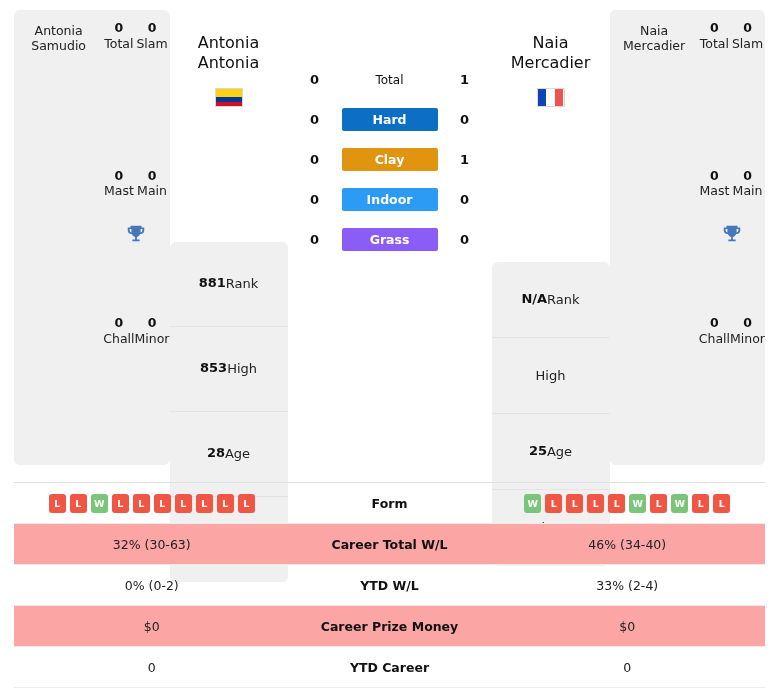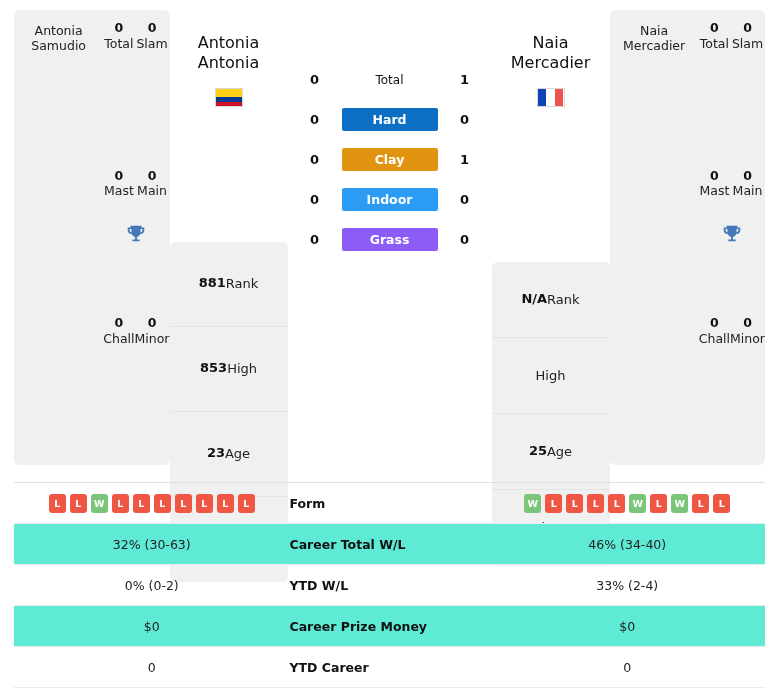--- a/index.html
+++ b/index.html
@@ -189,32 +189,32 @@
     top: 482px;
     width: 751px;
     border-top: 1px solid #e0e0e0;
   }
   .st-row {
     display: flex;
     align-items: center;
     height: 41px;
     border-bottom: 1px solid #ececec;
   }
-  .st-row.shaded { background: #5eead4; }
+  .st-row.shaded { background: #fca5a5; }
   .st-left, .st-right {
     flex: 1;
     display: flex;
     align-items: center;
     justify-content: center;
     font-size: 12.5px;
     color: #222;
   }
   .st-mid {
     width: 200px;
-    text-align: left;
+    text-align: center;
     font-size: 12.5px;
     font-weight: bold;
     color: #111;
   }
   .form-strip { display: flex; gap: 4px; }
   .badge {
     width: 17px;
     height: 19px;
     border-radius: 3px;
     display: flex;
@@ -288,21 +288,21 @@
       <div class="vitals">
         <div class="vital-row">
           <div class="num">881</div>
           <div class="lbl">Rank</div>
         </div>
         <div class="vital-row">
           <div class="num">853</div>
           <div class="lbl">High</div>
         </div>
         <div class="vital-row">
-          <div class="num">23</div>
+          <div class="num">28</div>
           <div class="lbl">Age</div>
         </div>
         <div class="vital-row">
           <div class="num"></div>
           <div class="lbl">Plays</div>
         </div>
       </div>
     </div>
 
     <div class="h2h">

